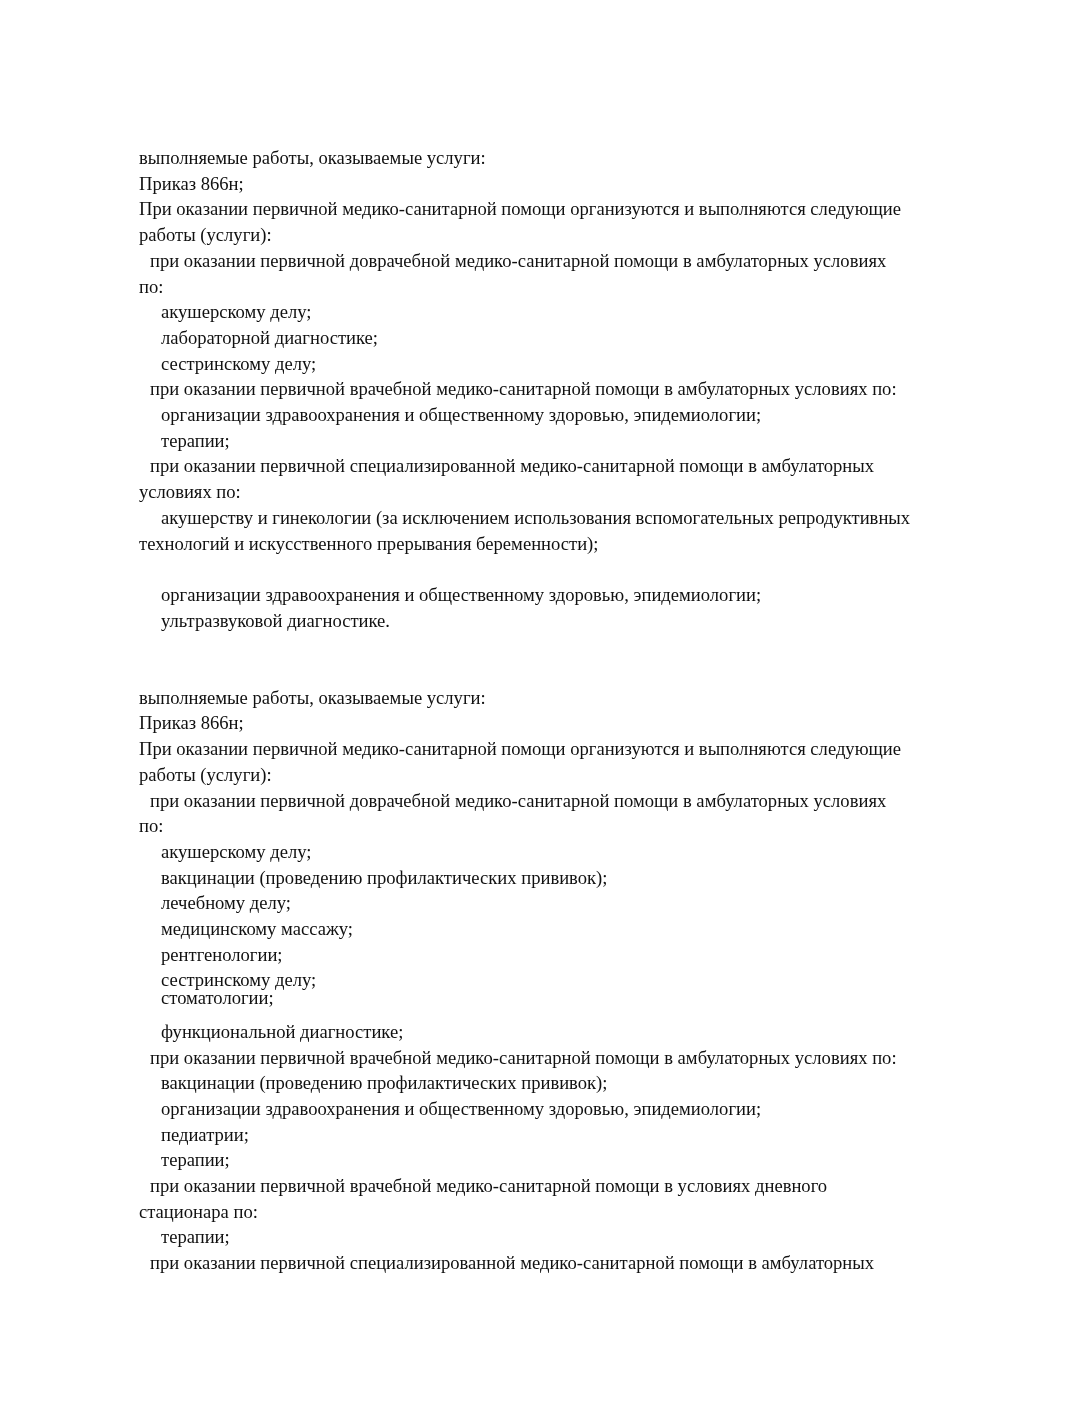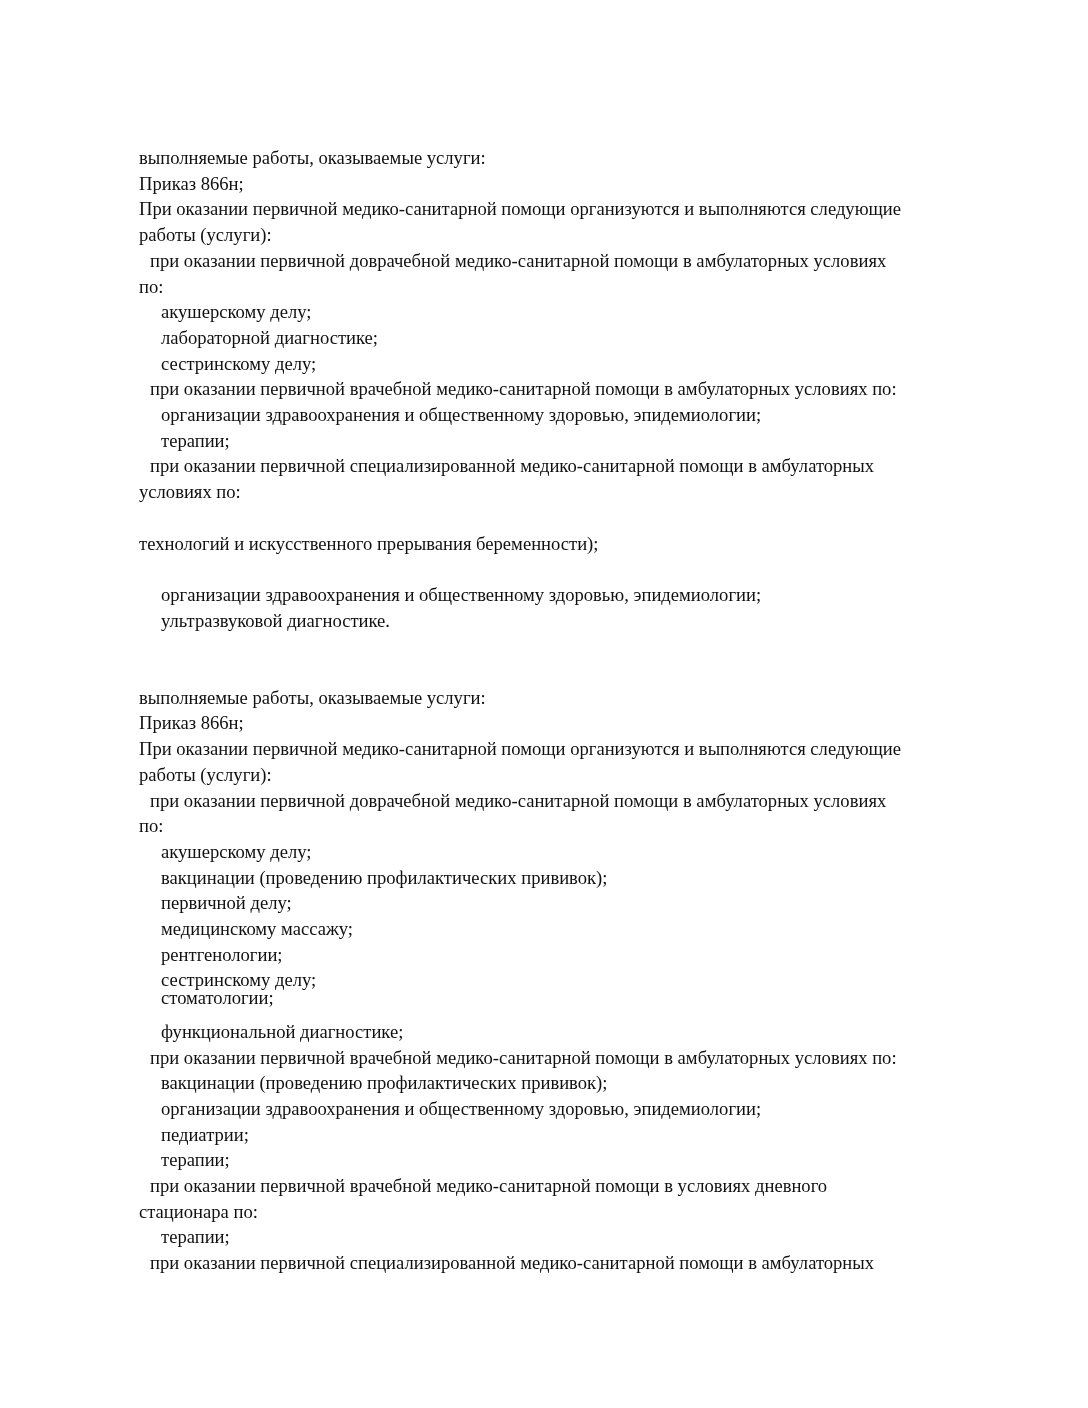--- a/index.html
+++ b/index.html
@@ -24,32 +24,33 @@
     <div class="line i1" style="top: 247.8px;">при оказании первичной доврачебной медико-санитарной помощи в амбулаторных условиях</div>
     <div class="line" style="top: 273.5px;">по:</div>
     <div class="line i2" style="top: 299.2px;">акушерскому делу;</div>
     <div class="line i2" style="top: 324.9px;">лабораторной диагностике;</div>
     <div class="line i2" style="top: 350.6px;">сестринскому делу;</div>
     <div class="line i1" style="top: 376.3px;">при оказании первичной врачебной медико-санитарной помощи в амбулаторных условиях по:</div>
     <div class="line i2" style="top: 402px;">организации здравоохранения и общественному здоровью, эпидемиологии;</div>
     <div class="line i2" style="top: 427.7px;">терапии;</div>
     <div class="line i1" style="top: 453.4px;">при оказании первичной специализированной медико-санитарной помощи в амбулаторных</div>
     <div class="line" style="top: 479.1px;">условиях по:</div>
+    <div class="line i2" style="top: 504.8px;">акушерству и гинекологии (за исключением использования вспомогательных репродуктивных</div>
     <div class="line" style="top: 530.5px; text-align: center;">технологий и искусственного прерывания беременности);</div>
     <div class="line i2" style="top: 581.9px;">организации здравоохранения и общественному здоровью, эпидемиологии;</div>
     <div class="line i2" style="top: 607.6px;">ультразвуковой диагностике.</div>
     <div class="line" style="top: 684.7px;">выполняемые работы, оказываемые услуги:</div>
     <div class="line" style="top: 710.4px;">Приказ 866н;</div>
     <div class="line" style="top: 736.1px;">При оказании первичной медико-санитарной помощи организуются и выполняются следующие</div>
     <div class="line" style="top: 761.8px;">работы (услуги):</div>
     <div class="line i1" style="top: 787.5px;">при оказании первичной доврачебной медико-санитарной помощи в амбулаторных условиях</div>
     <div class="line" style="top: 813.2px;">по:</div>
     <div class="line i2" style="top: 838.9px;">акушерскому делу;</div>
     <div class="line i2" style="top: 864.6px;">вакцинации (проведению профилактических прививок);</div>
-    <div class="line i2" style="top: 890.3px;">первичной делу;</div>
+    <div class="line i2" style="top: 890.3px;">лечебному делу;</div>
     <div class="line i2" style="top: 916px;">медицинскому массажу;</div>
     <div class="line i2" style="top: 941.7px;">рентгенологии;</div>
     <div class="line i2" style="top: 967.4px;">сестринскому делу;</div>
     <div class="line i2" style="top: 985px;">стоматологии;</div>
     <div class="line i2" style="top: 1018.8px; text-align: right;">функциональной диагностике;</div>
     <div class="line i1" style="top: 1044.5px;">при оказании первичной врачебной медико-санитарной помощи в амбулаторных условиях по:</div>
     <div class="line i2" style="top: 1070.2px;">вакцинации (проведению профилактических прививок);</div>
     <div class="line i2" style="top: 1095.9px;">организации здравоохранения и общественному здоровью, эпидемиологии;</div>
     <div class="line i2" style="top: 1121.6px;">педиатрии;</div>
     <div class="line i2" style="top: 1147.3px;">терапии;</div>

